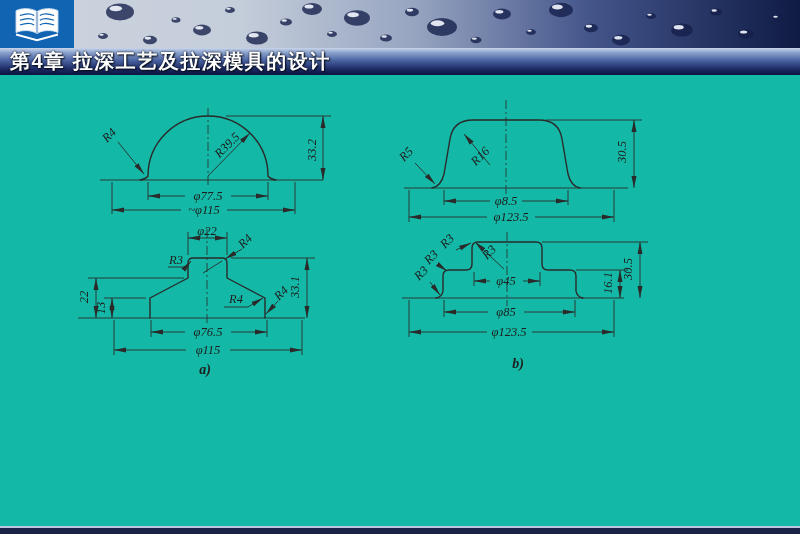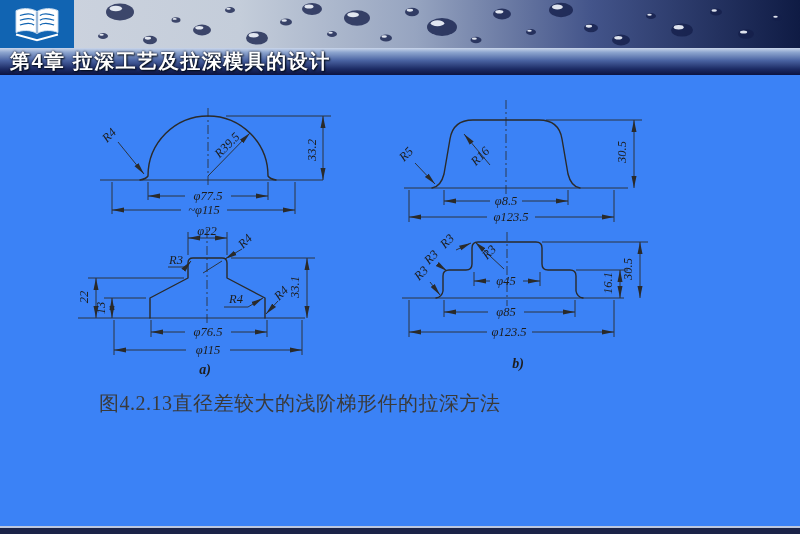--- a/index.html
+++ b/index.html
@@ -1,16 +1,16 @@
 <!DOCTYPE html>
 <html><head>
 <meta charset="utf-8">
 <style>
   html,body { margin:0; padding:0; background:#e8e8e8; }
-  .slide { position:relative; width:800px; height:534px; background:#3b82f6; overflow:hidden;
+  .slide { position:relative; width:800px; height:534px; background:#14b8a6; overflow:hidden;
            font-family:"Liberation Sans", sans-serif; }
 
   
   .droplet-band { position:absolute; left:0; top:0; width:800px; height:48px;
     background:linear-gradient(90deg,#ced4df 0%,#c4cdda 30%,#96a4c0 52%,#43548a 74%,#0f1b44 100%); }
   .logo { position:absolute; left:0; top:0; width:74px; height:48px; background:#1164b2;
           display:flex; align-items:center; justify-content:center; }
   .title-bar { position:absolute; left:0; top:48px; width:800px; height:27px;
     background:linear-gradient(180deg,#c9d5ea 0%,#8da5cf 16%,#4a63a2 46%,#1c2b64 78%,#0c1340 100%);
     display:flex; align-items:center; }
@@ -227,17 +227,16 @@
     <text x="32" y="48" text-anchor="middle" transform="rotate(-45 32 48)">R3</text>
     <text x="100" y="27" text-anchor="middle" transform="rotate(-45 100 27)">R3</text>
     <text x="114" y="57" text-anchor="middle">φ45</text>
     <text x="220" y="55" text-anchor="middle" transform="rotate(-90 220 55)">16.1</text>
     <text x="240" y="41" text-anchor="middle" transform="rotate(-90 240 41)">30.5</text>
     <text x="114" y="88" text-anchor="middle">φ85</text>
     <text x="117" y="108" text-anchor="middle">φ123.5</text>
     <text class="tag" x="126" y="140" text-anchor="middle">b)</text>
   </svg>
 
-  <div class="caption">图4.2.13直径差较大的浅阶梯形件的拉深方法</div>
 
   <div class="footer-bar"></div>
 
 </div>
 
 </body></html>

